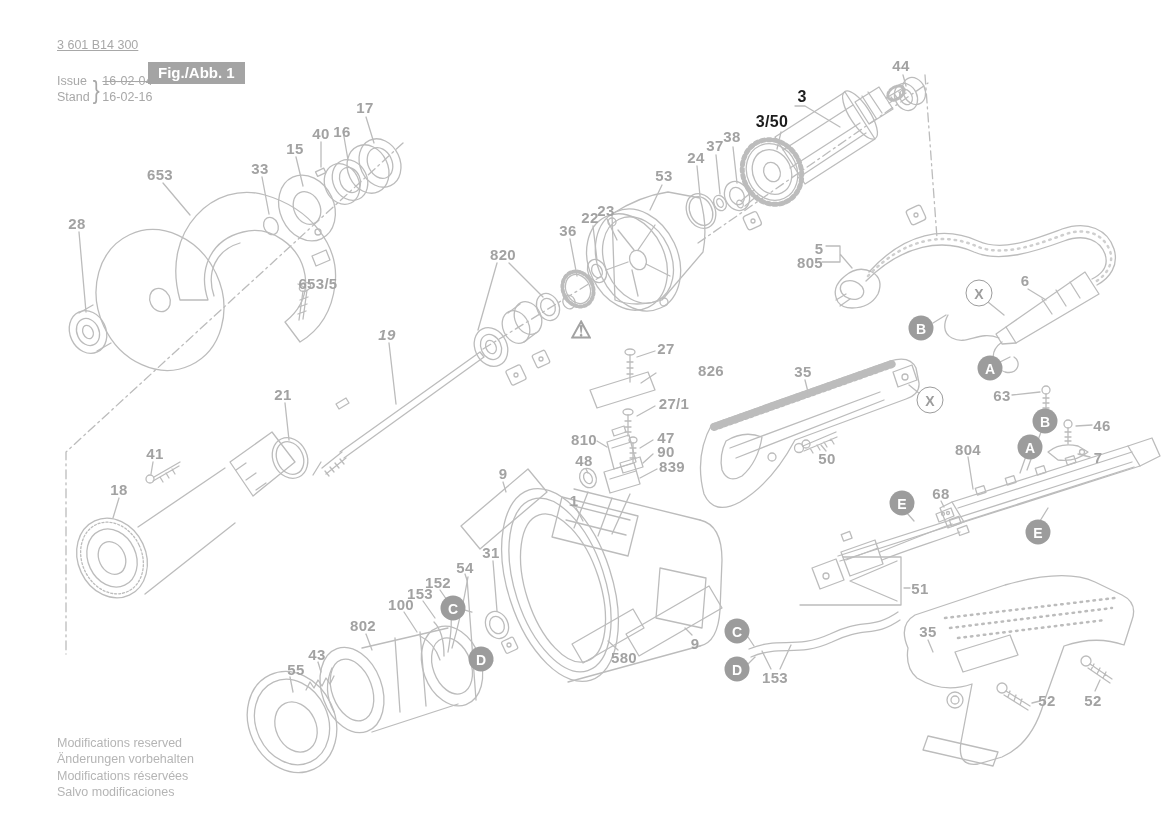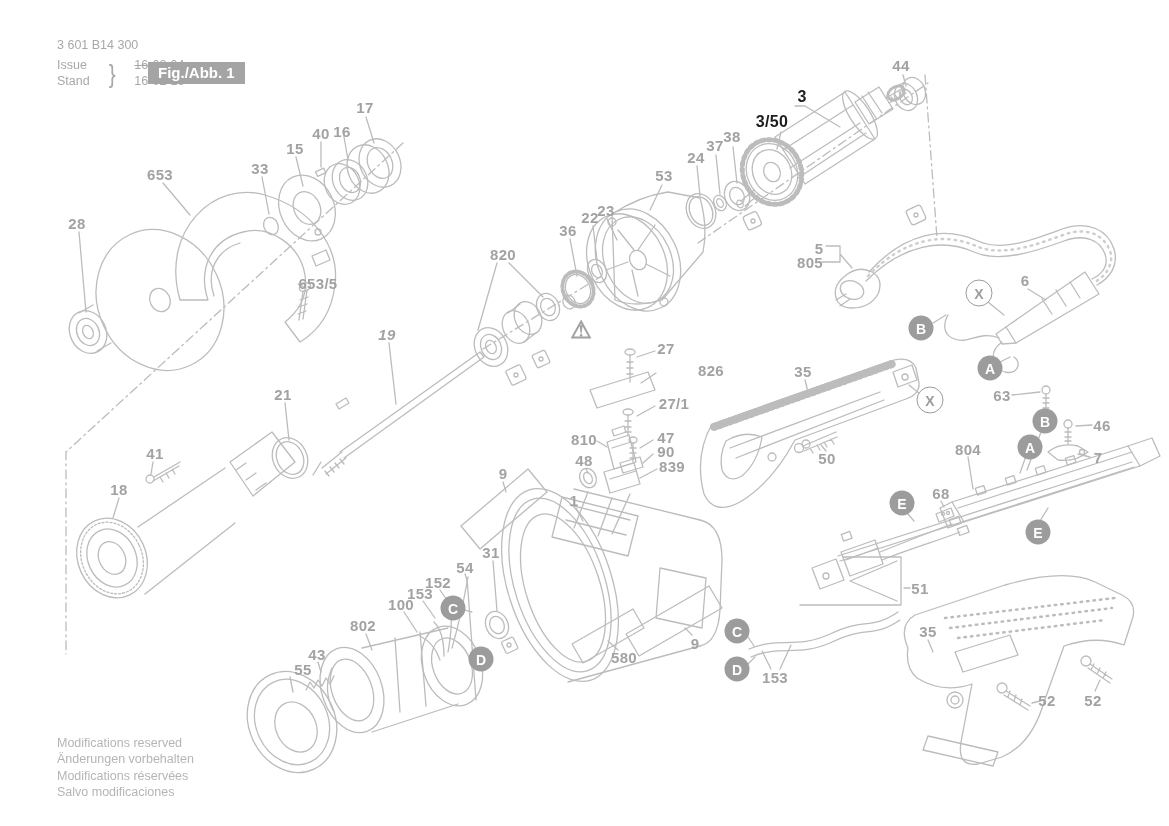--- a/index.html
+++ b/index.html
@@ -8,22 +8,22 @@
   #art{position:absolute;left:0;top:0;}
   .callout{position:absolute;transform:translate(-50%,-50%);font-size:15px;font-weight:bold;
            color:#a2a2a2;white-space:nowrap;letter-spacing:.3px;}
   .callout.dark{color:#1d1d1d;font-size:16px;}
   .marker{position:absolute;transform:translate(-50%,-50%);width:25px;height:25px;border-radius:50%;
           display:flex;align-items:center;justify-content:center;font-size:14px;font-weight:bold;}
   .marker.filled{background:#9c9c9c;color:#ffffff;}
   .marker.outline{background:#ffffff;color:#9c9c9c;border:1.6px solid #9c9c9c;}
   .warn{position:absolute;transform:translate(-50%,-50%);color:#a2a2a2;font-size:24px;font-weight:bold;}
   .hdr{position:absolute;left:57px;top:38px;color:#a8a8a8;font-size:12.5px;line-height:1.25;}
-  .hdr .pn{margin-bottom:4px;}
-  .revgrid{display:grid;grid-template-columns:auto auto auto;column-gap:18px;align-items:center;}
+  .hdr .pn{margin-bottom:20px;text-decoration:underline;}
+  .revgrid{display:grid;grid-template-columns:auto auto auto;column-gap:2px;align-items:center;}
   .brace{font-size:26px;font-weight:400;color:#a8a8a8;transform:scaleX(.8);grid-row:1/3;grid-column:2;}
   .strik{text-decoration:line-through;}
   .figbox{position:absolute;left:148px;top:62px;background:#a4a4a4;color:#ffffff;font-weight:bold;
           font-size:15px;padding:2px 10px 3px 10px;}
   .footer{position:absolute;left:57px;top:735px;color:#b5b5b5;font-size:12.5px;line-height:1.3;}
 </style>
 </head>
 <body>
 
 <div id="stage">
@@ -478,21 +478,21 @@
       <div class="callout" style="left: 584px; top: 460px;">48</div>
       <div class="callout" style="left: 503px; top: 473px;">9</div>
       <div class="callout" style="left: 574px; top: 500px;">1</div>
       <div class="callout" style="left: 491px; top: 552px;">31</div>
       <div class="callout" style="left: 465px; top: 567px;">54</div>
       <div class="callout" style="left: 438px; top: 582px;">152</div>
       <div class="callout" style="left: 420px; top: 593px;">153</div>
       <div class="callout" style="left: 401px; top: 604px;">100</div>
       <div class="callout" style="left: 363px; top: 625px;">802</div>
       <div class="callout" style="left: 317px; top: 654px;">43</div>
-      <div class="callout" style="left: 303px; top: 669px;">55</div>
+      <div class="callout" style="left: 296px; top: 669px;">55</div>
       <div class="callout" style="left: 819px; top: 248px;">5</div>
       <div class="callout" style="left: 810px; top: 262px;">805</div>
       <div class="callout" style="left: 1025px; top: 280px;">6</div>
       <div class="callout" style="left: 803px; top: 371px;">35</div>
       <div class="callout" style="left: 827px; top: 458px;">50</div>
       <div class="callout" style="left: 1002px; top: 395px;">63</div>
       <div class="callout" style="left: 1102px; top: 425px;">46</div>
       <div class="callout" style="left: 1098px; top: 457px;">7</div>
       <div class="callout" style="left: 968px; top: 449px;">804</div>
       <div class="callout" style="left: 941px; top: 493px;">68</div>

